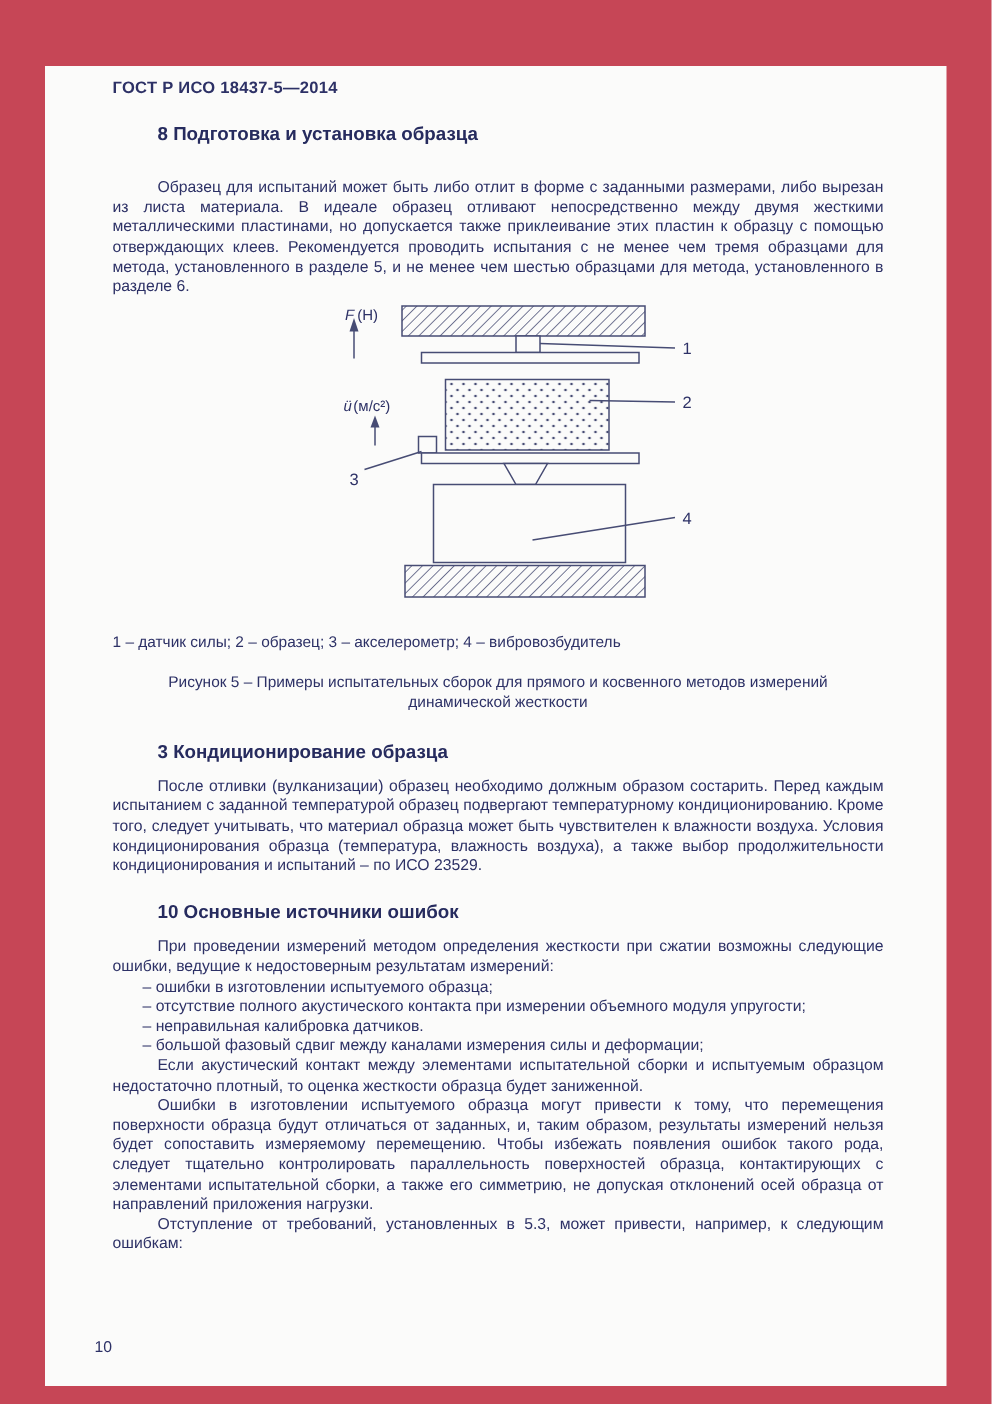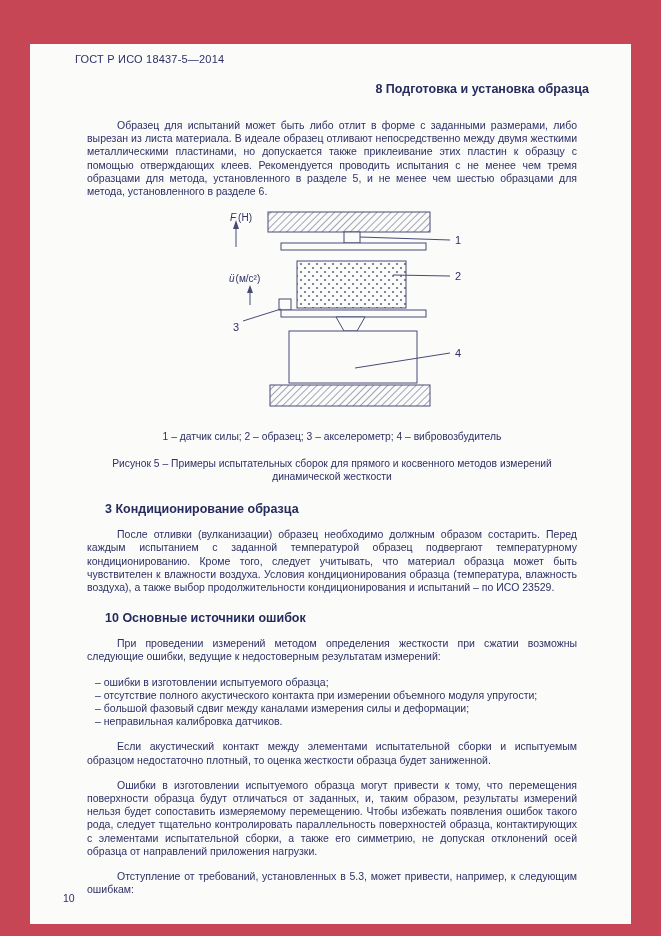--- a/index.html
+++ b/index.html
@@ -15,50 +15,50 @@
     left: 30px; top: 44px;
     width: 601px; height: 880px;
     background: #fbfbfa;
     color: #2d3166;
     box-sizing: border-box;
     padding: 9px 42px 0 45px;
     overflow: hidden;
   }
   .doc-header {
     font-size: 11px;
-    font-weight: 400;
+    font-weight: 700;
     letter-spacing: 0.2px;
     margin: 0;
   }
   h2 {
     font-size: 12.5px;
     font-weight: 700;
     margin: 0;
     text-indent: 30px;
     color: #262b5e;
   }
-  h2.s8  { margin: 17px 0 23px; text-align: right; }
+  h2.s8  { margin: 17px 0 23px; }
   h2.s9  { margin: 19px 0 10px; }
   h2.s10 { margin: 17px 0 10px; }
   p {
     font-size: 10.5px;
     line-height: 13.2px;
     text-align: justify;
     text-indent: 30px;
-    margin: 12px;
+    margin: 0;
   }
   .figure-wrap {
     width: 262px;
     margin: 4px 0 0 148px;
   }
   svg { display: block; }
   .svg-label { font: 10px "Liberation Sans", sans-serif; fill: #2d3166; }
   .svg-num   { font: 11px "Liberation Sans", sans-serif; fill: #2d3166; }
   .legend {
-    text-align: center;
+    text-align: left;
     font-size: 10.3px;
     line-height: 13px;
     margin-top: 12px;
     text-indent: 0;
   }
   .caption {
     text-align: center;
     font-size: 10.3px;
     line-height: 13px;
     margin: 14px auto 0;
@@ -146,22 +146,22 @@
 
   <h2 class="s9">3 Кондиционирование образца</h2>
   <p>После отливки (вулканизации) образец необходимо должным образом состарить. Перед каждым испытанием с заданной температурой образец подвергают температурному кондиционированию. Кроме того, следует учитывать, что материал образца может быть чувствителен к влажности воздуха. Условия кондиционирования образца (температура, влажность воздуха), а также выбор продолжительности кондиционирования и испытаний – по ИСО 23529.</p>
 
   <h2 class="s10">10 Основные источники ошибок</h2>
   <p>При проведении измерений методом определения жесткости при сжатии возможны следующие ошибки, ведущие к недостоверным результатам измерений:</p>
 
   <div>
     <div class="bullet">– ошибки в изготовлении испытуемого образца;</div>
     <div class="bullet">– отсутствие полного акустического контакта при измерении объемного модуля упругости;</div>
+    <div class="bullet">– неправильная калибровка датчиков.</div>
     <div class="bullet">– большой фазовый сдвиг между каналами измерения силы и деформации;</div>
-    <div class="bullet">– неправильная калибровка датчиков.</div>
   </div>
 
   <p>Если акустический контакт между элементами испытательной сборки и испытуемым образцом недостаточно плотный, то оценка жесткости образца будет заниженной.</p>
   <p>Ошибки в изготовлении испытуемого образца могут привести к тому, что перемещения поверхности образца будут отличаться от заданных, и, таким образом, результаты измерений нельзя будет сопоставить измеряемому перемещению. Чтобы избежать появления ошибок такого рода, следует тщательно контролировать параллельность поверхностей образца, контактирующих с элементами испытательной сборки, а также его симметрию, не допуская отклонений осей образца от направлений приложения нагрузки.</p>
   <p>Отступление от требований, установленных в 5.3, может привести, например, к следующим ошибкам:</p>
 
   <div class="page-number">10</div>
 </div>
 
 </body></html>

